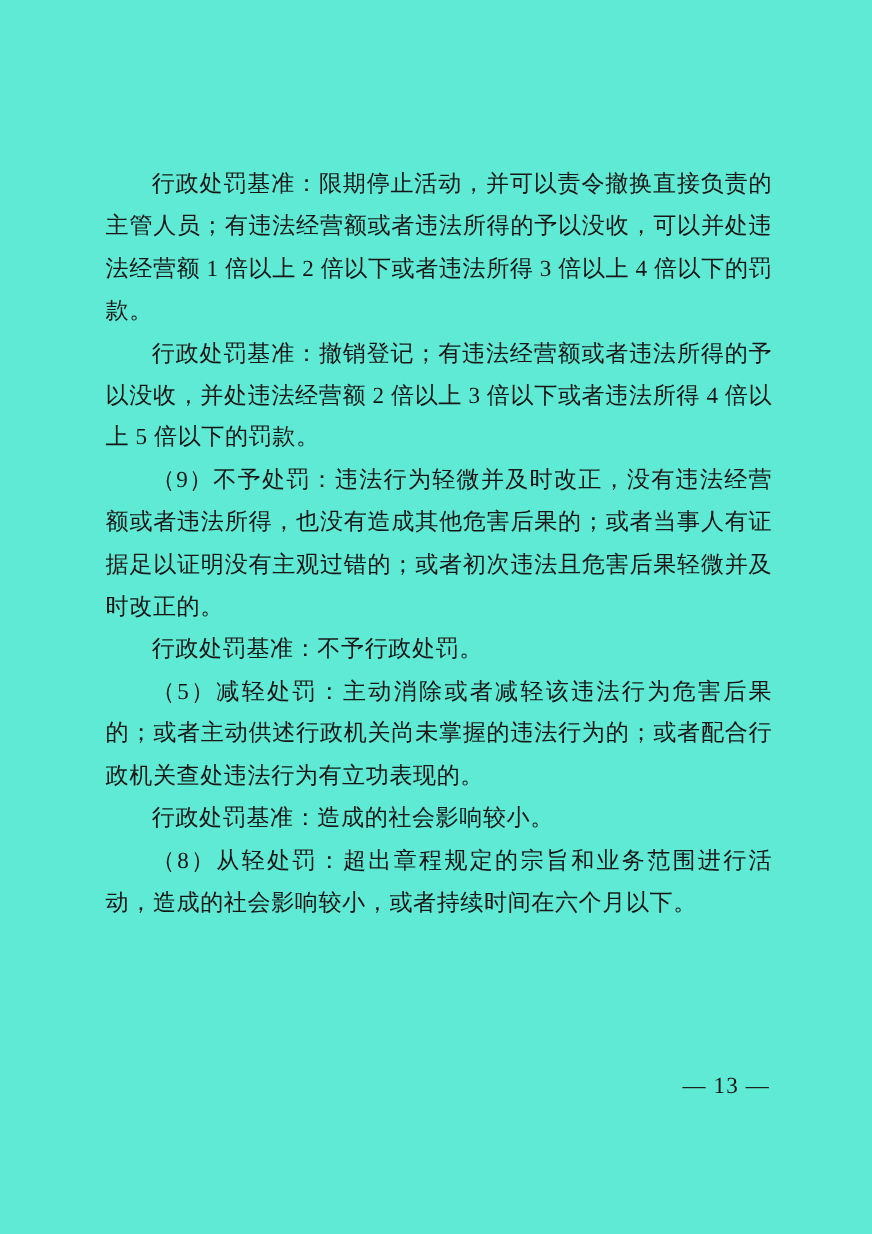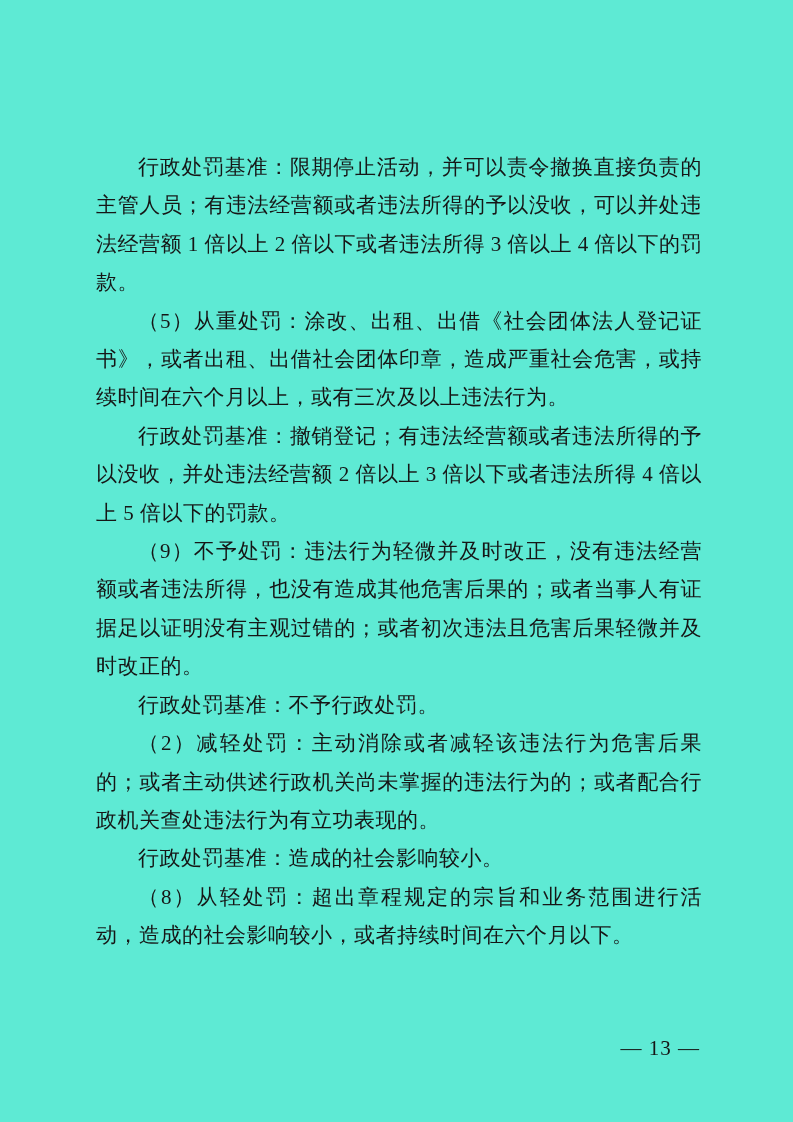--- a/index.html
+++ b/index.html
@@ -32,37 +32,36 @@
   }
 
   .para {
     text-indent: 2em;
     text-justify: inter-ideograph;
     word-break: break-all;
   }
 
   .page-number {
     position: absolute;
-    top: 1036px;
+    top: 975px;
     right: 93px;
     color: #161616;
     font-size: 21px;
     letter-spacing: 1px;
     line-height: 24px;
     white-space: nowrap;
   }
 </style>
 </head>
 <body>
 
 <div class="page">
   <div class="body-text">
     <p class="para">行政处罚基准：限期停止活动，并可以责令撤换直接负责的主管人员；有违法经营额或者违法所得的予以没收，可以并处违法经营额 1 倍以上 2 倍以下或者违法所得 3 倍以上 4 倍以下的罚款。</p>
-    <p class="para">（5）从重处罚：涂改、出租、出借《社会团体法人登记证书》，或者出租、出借社会团体印章，造成严重社会危害，或持续时间在六个月以上，或有三次及以上违法行为。</p>
     <p class="para">行政处罚基准：撤销登记；有违法经营额或者违法所得的予以没收，并处违法经营额 2 倍以上 3 倍以下或者违法所得 4 倍以上 5 倍以下的罚款。</p>
     <p class="para">（9）不予处罚：违法行为轻微并及时改正，没有违法经营额或者违法所得，也没有造成其他危害后果的；或者当事人有证据足以证明没有主观过错的；或者初次违法且危害后果轻微并及时改正的。</p>
     <p class="para">行政处罚基准：不予行政处罚。</p>
-    <p class="para">（2）减轻处罚：主动消除或者减轻该违法行为危害后果的；或者主动供述行政机关尚未掌握的违法行为的；或者配合行政机关查处违法行为有立功表现的。</p>
+    <p class="para">（5）减轻处罚：主动消除或者减轻该违法行为危害后果的；或者主动供述行政机关尚未掌握的违法行为的；或者配合行政机关查处违法行为有立功表现的。</p>
     <p class="para">行政处罚基准：造成的社会影响较小。</p>
     <p class="para">（8）从轻处罚：超出章程规定的宗旨和业务范围进行活动，造成的社会影响较小，或者持续时间在六个月以下。</p>
   </div>
   <div class="page-number">— 13 —</div>
 </div>
 
 </body></html>

